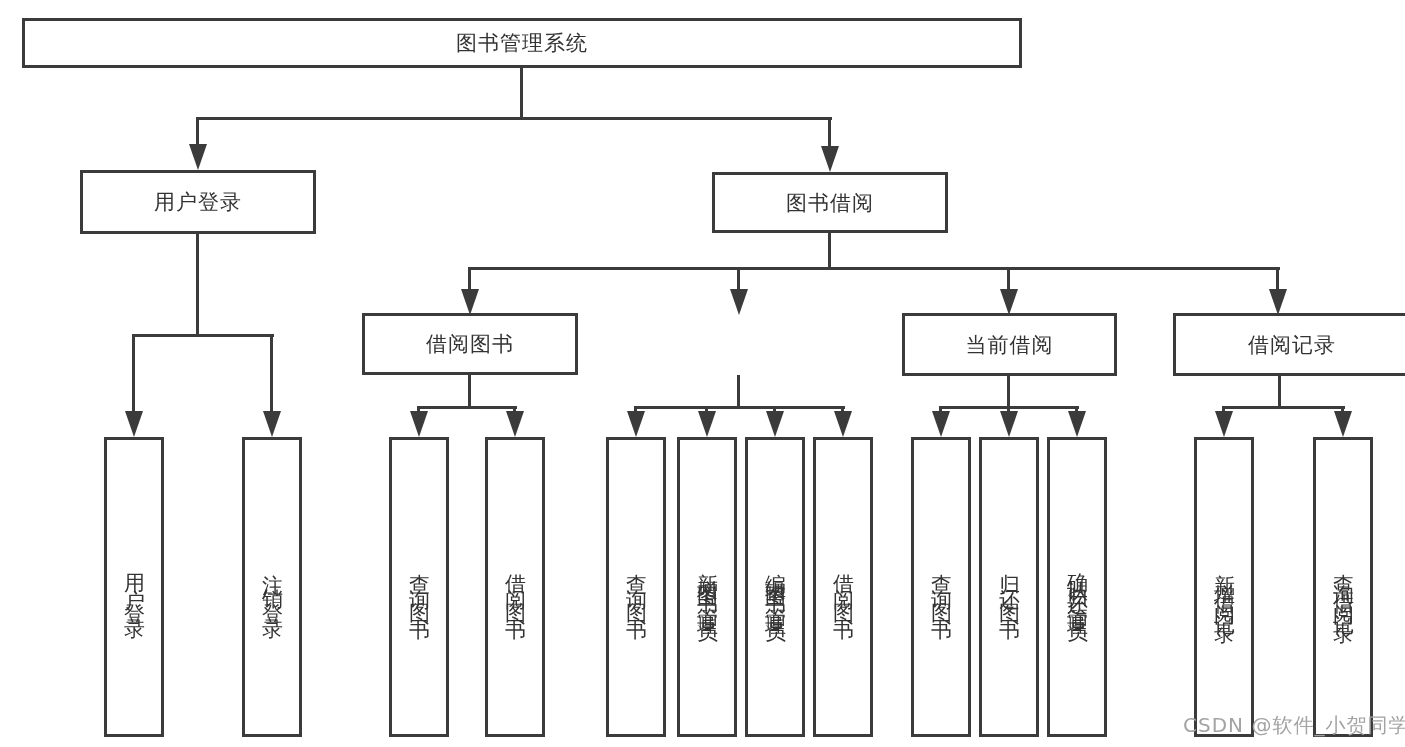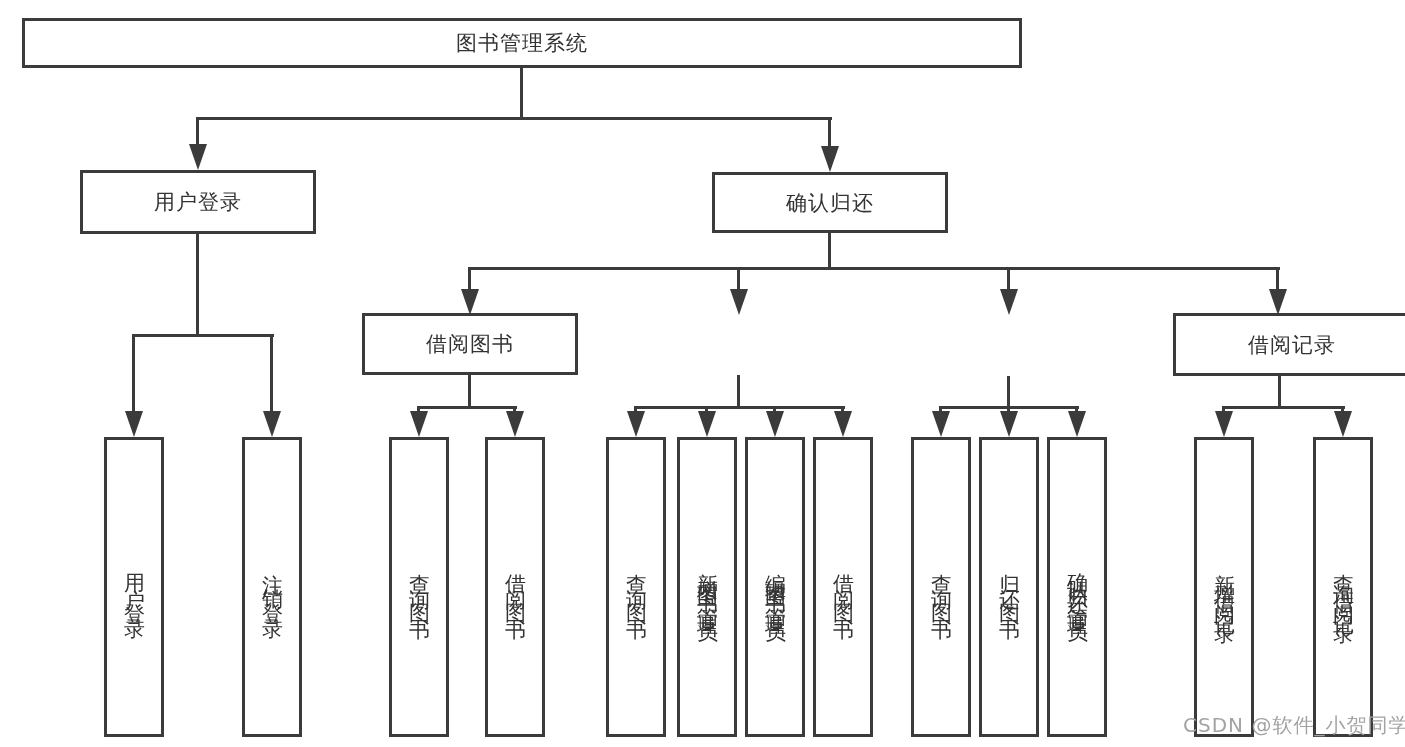--- a/index.html
+++ b/index.html
@@ -78,25 +78,28 @@
 <div class="canvas">
 
   <div class="hnode" style="left:22px;top:18px;width:1000px;height:50px">
     <span>图书管理系统</span>
   </div>
 
   <div class="hnode" style="left:80px;top:170px;width:236px;height:64px">
     <span>用户登录</span>
   </div>
   <div class="hnode" style="left:712px;top:172px;width:236px;height:61px">
-    <span>确认归还</span>
+    <span>图书借阅</span>
   </div>
 
   <div class="hnode" style="left:362px;top:313px;width:216px;height:62px">
     <span>借阅图书</span>
+  </div>
+  <div class="hnode" style="left:902px;top:313px;width:215px;height:63px">
+    <span>当前借阅</span>
   </div>
   <div class="hnode" style="left:1173px;top:313px;width:238px;height:63px">
     <span>借阅记录</span>
   </div>
 
   <div class="leaf" style="left:104px">
     <span class="vtext sp-short">用户登录</span>
   </div>
   <div class="leaf" style="left:242px">
     <span class="vtext sp-short">注销登录</span>

